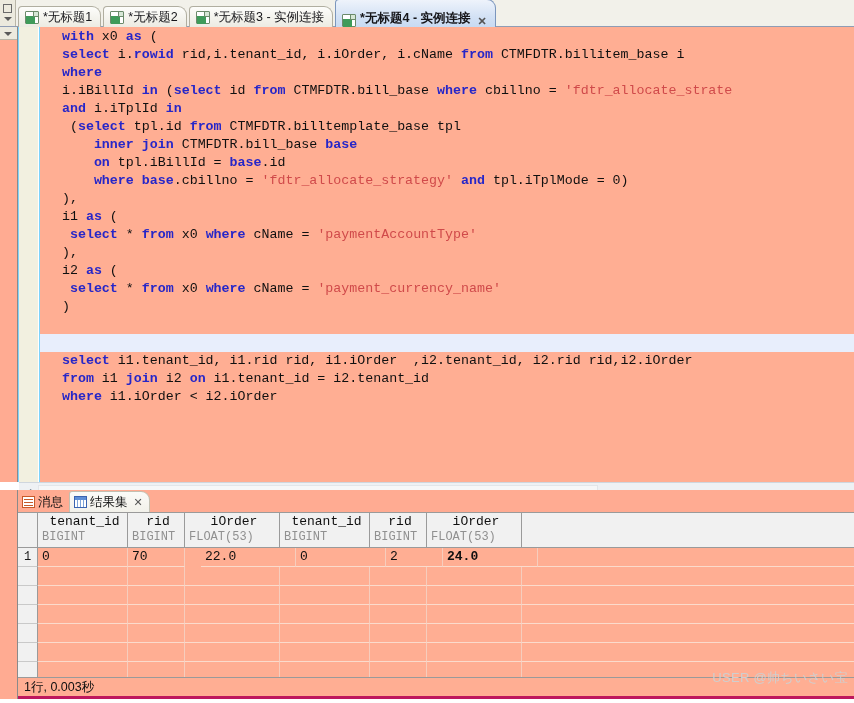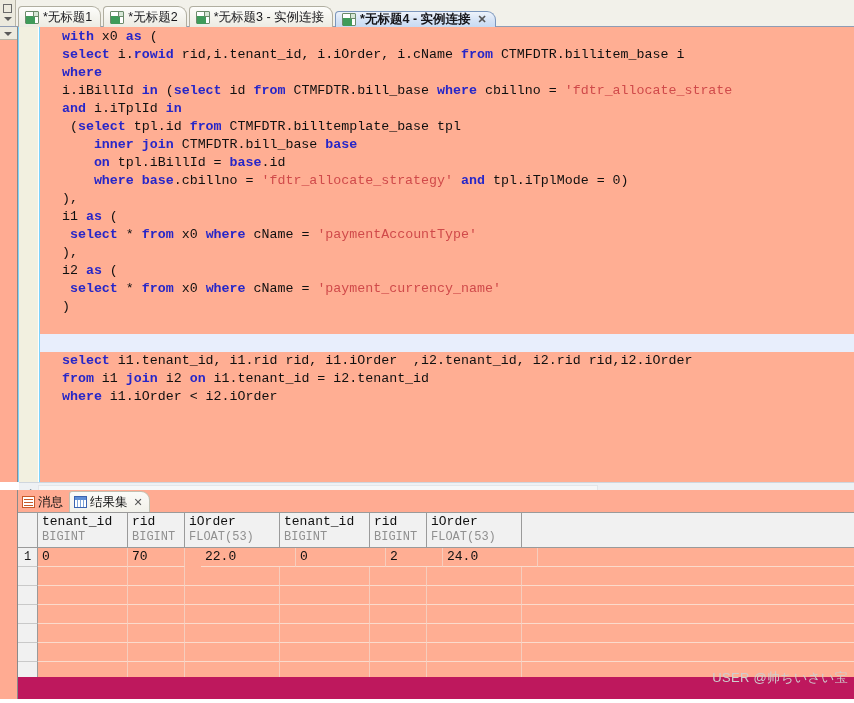--- a/index.html
+++ b/index.html
@@ -76,23 +76,24 @@
     border-radius: 4px 9px 0 0;
     color: #16161a;
     font-size: 12.5px;
     white-space: nowrap;
     box-sizing: border-box;
     margin-right: 2px;
   }
   .tab.active {
     background: linear-gradient(to bottom, #eef3fb 0%, #d4e2f5 60%, #c7daf2 100%);
     border-color: #7b96bd;
-    height: 16px;
+    height: 28px;
     margin-top: 3px;
     font-weight: bold;
+    align-items: flex-end;
   }
   .tab-icon {
     width: 14px; height: 13px;
     background: #ffffff;
     border: 1px solid #6b8a6b;
     border-radius: 1px;
     position: relative;
     flex: 0 0 auto;
     box-sizing: border-box;
   }
@@ -337,20 +338,21 @@
     box-sizing: border-box;
     padding: 1px 0 0 4px;
     font-family: "Liberation Mono", "DejaVu Sans Mono", monospace;
     overflow: hidden;
   }
   .colhdr .cname {
     font-size: 13px;
     color: #101010;
     line-height: 16px;
     white-space: nowrap;
+    text-align: center;
   }
   .colhdr .ctype {
     font-size: 12px;
     color: #909090;
     line-height: 15px;
     white-space: nowrap;
   }
   .colhdr.filler { border-right: none; }
   .cell {
     border-right: 1px solid #f6cdbd;
@@ -512,21 +514,21 @@
           </div>
           <div class="colhdr filler" style="flex: 1 1 auto;"></div>
         </div>
         <div class="grid-row">
           <div class="rowhdr">1</div>
           <div class="cell" style="width: 90px; flex: 0 0 90px;">0</div>
           <div class="cell" style="width: 57px; flex: 0 0 57px;">70</div>
           <div class="cell" style="width: 95px; flex: 0 0 95px; margin-left: 16px;">22.0</div>
           <div class="cell" style="width: 90px; flex: 0 0 90px;">0</div>
           <div class="cell" style="width: 57px; flex: 0 0 57px;">2</div>
-          <div class="cell" style="width: 95px; flex: 0 0 95px;">24.0</div>
+          <div class="cell" style="width: 95px; flex: 0 0 95px; font-weight: bold;">24.0</div>
           <div class="cell filler" style="flex: 1 1 auto;"></div>
         </div>
         <div class="grid-row">
           <div class="rowhdr"></div>
           <div class="cell" style="width: 90px; flex: 0 0 90px;"></div>
           <div class="cell" style="width: 57px; flex: 0 0 57px;"></div>
           <div class="cell" style="width: 95px; flex: 0 0 95px;"></div>
           <div class="cell" style="width: 90px; flex: 0 0 90px;"></div>
           <div class="cell" style="width: 57px; flex: 0 0 57px;"></div>
           <div class="cell" style="width: 95px; flex: 0 0 95px;"></div>
@@ -577,17 +579,18 @@
           <div class="cell" style="width: 90px; flex: 0 0 90px;"></div>
           <div class="cell" style="width: 57px; flex: 0 0 57px;"></div>
           <div class="cell" style="width: 95px; flex: 0 0 95px;"></div>
           <div class="cell" style="width: 90px; flex: 0 0 90px;"></div>
           <div class="cell" style="width: 57px; flex: 0 0 57px;"></div>
           <div class="cell" style="width: 95px; flex: 0 0 95px;"></div>
           <div class="cell filler" style="flex: 1 1 auto;"></div>
         </div>
       </div>
 
+    <div class="statusline">1行, 0.003秒</div>
     <div class="watermark">USER @帅ちいさい宝</div>
   </div>
 
 
 </div>
 
 </body></html>

